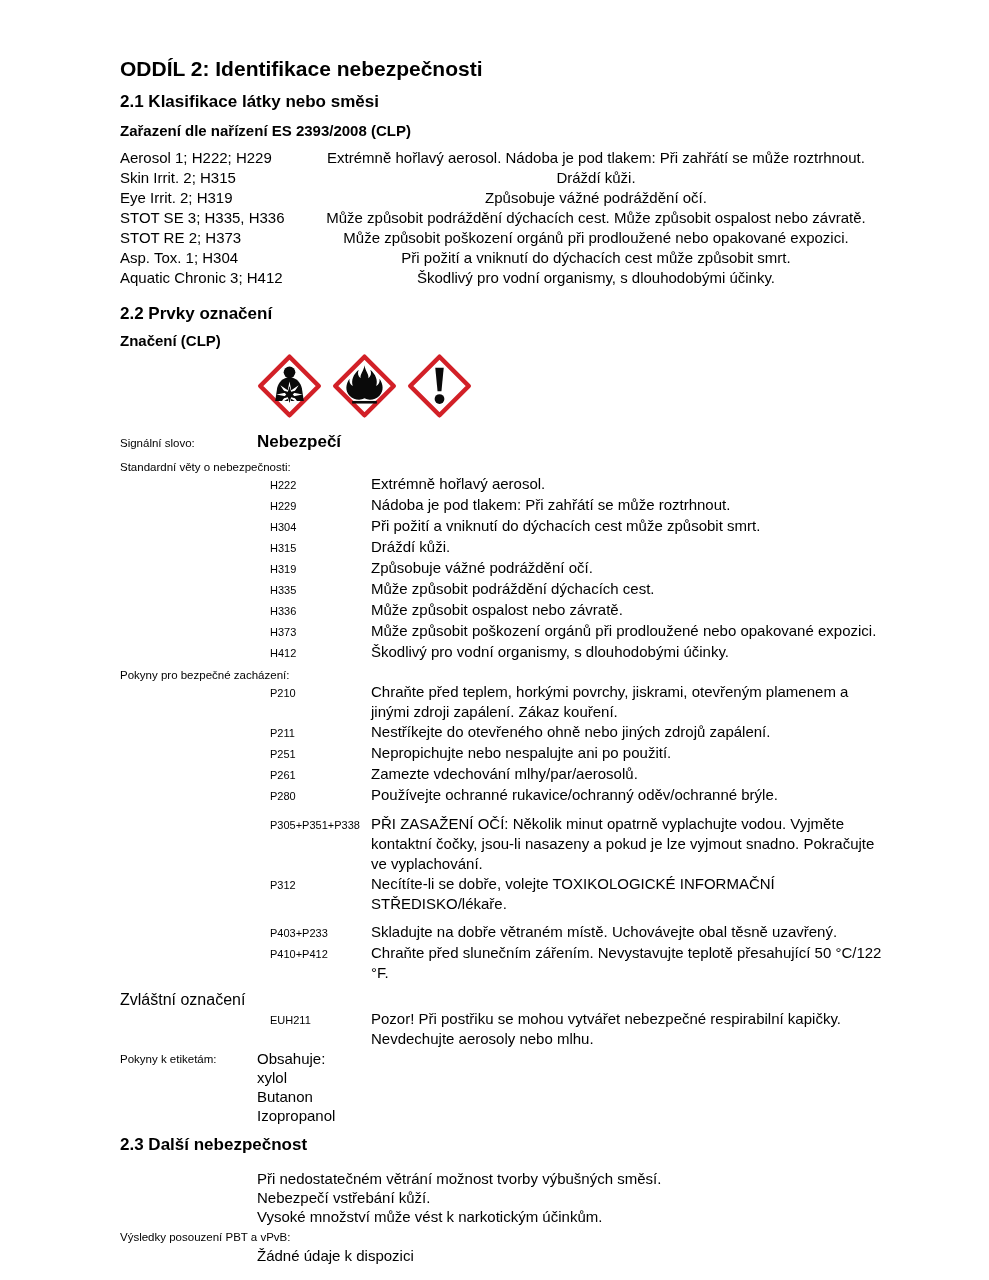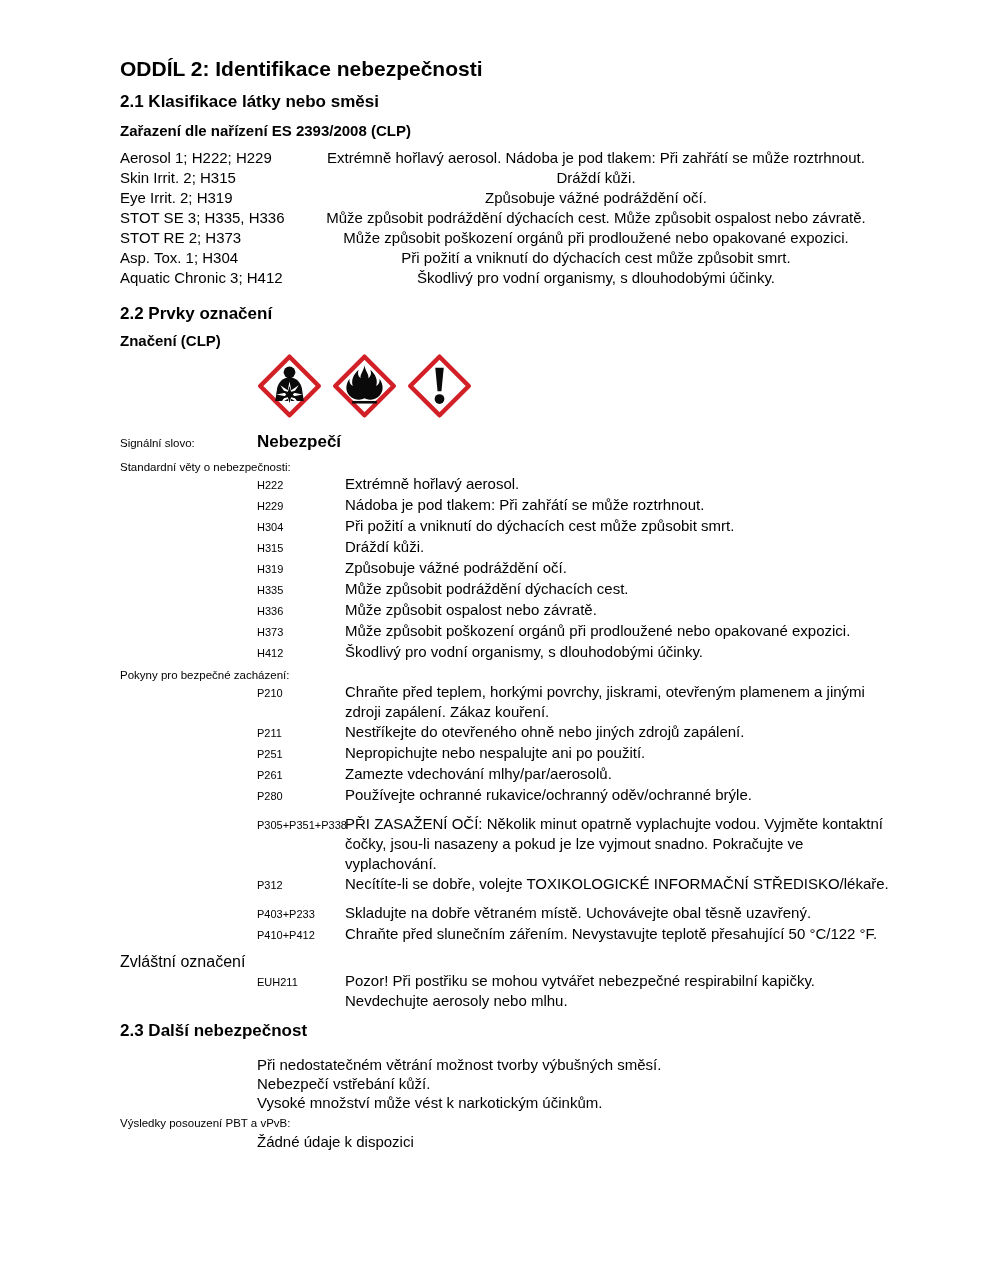--- a/index.html
+++ b/index.html
@@ -37,21 +37,21 @@
   .small-label{font-size:11.5px;line-height:14px;}
   .label-line{margin-top:8px;}
   .label-line.pk{margin-top:5px;}
   .label-line.pbt{margin-top:4px;}
 
   .signal-row{display:flex;align-items:baseline;margin-top:12px;}
   .signal-row .small-label{width:137px;flex:none;}
   .signal-word{font-size:17px;font-weight:700;line-height:20px;}
 
   .stmt-list{margin-top:0;}
-  .stmt-row{display:flex;align-items:baseline;}
+  .stmt-row{display:flex;align-items:baseline;gap:13px;}
   .stmt-row .ind{width:137px;flex:none;}
   .stmt-row .code{width:88px;flex:none;font-size:11px;}
   .stmt-row .text{flex:1;}
   .stmt-row.gap{margin-top:8px;}
 
   .etiket-row{display:flex;align-items:flex-start;}
   .etiket-row .small-label{width:137px;flex:none;padding-top:3px;}
   .contains div{line-height:19px;}
 
   .lines23{margin-left:137px;margin-top:14px;}
@@ -236,20 +236,29 @@
   <div class="h3b">Zvláštní označení</div>
 
   <div class="stmt-list">
     <div class="stmt-row">
         <span class="ind"></span>
         <span class="code">EUH211</span>
         <span class="text">Pozor! Při postřiku se mohou vytvářet nebezpečné respirabilní kapičky. Nevdechujte aerosoly nebo mlhu.</span>
       </div>
   </div>
 
+  <div class="etiket-row">
+    <span class="small-label">Pokyny k etiketám:</span>
+    <div class="contains">
+      <div>Obsahuje:</div>
+      <div>xylol</div>
+      <div>Butanon</div>
+      <div>Izopropanol</div>
+    </div>
+  </div>
 
   <div class="h2 s23">2.3 Další nebezpečnost</div>
 
   <div class="lines23">
     <div>Při nedostatečném větrání možnost tvorby výbušných směsí.</div>
     <div>Nebezpečí vstřebání kůží.</div>
     <div>Vysoké množství může vést k narkotickým účinkům.</div>
   </div>
 
   <div class="small-label label-line pbt">Výsledky posouzení PBT a vPvB:</div>

